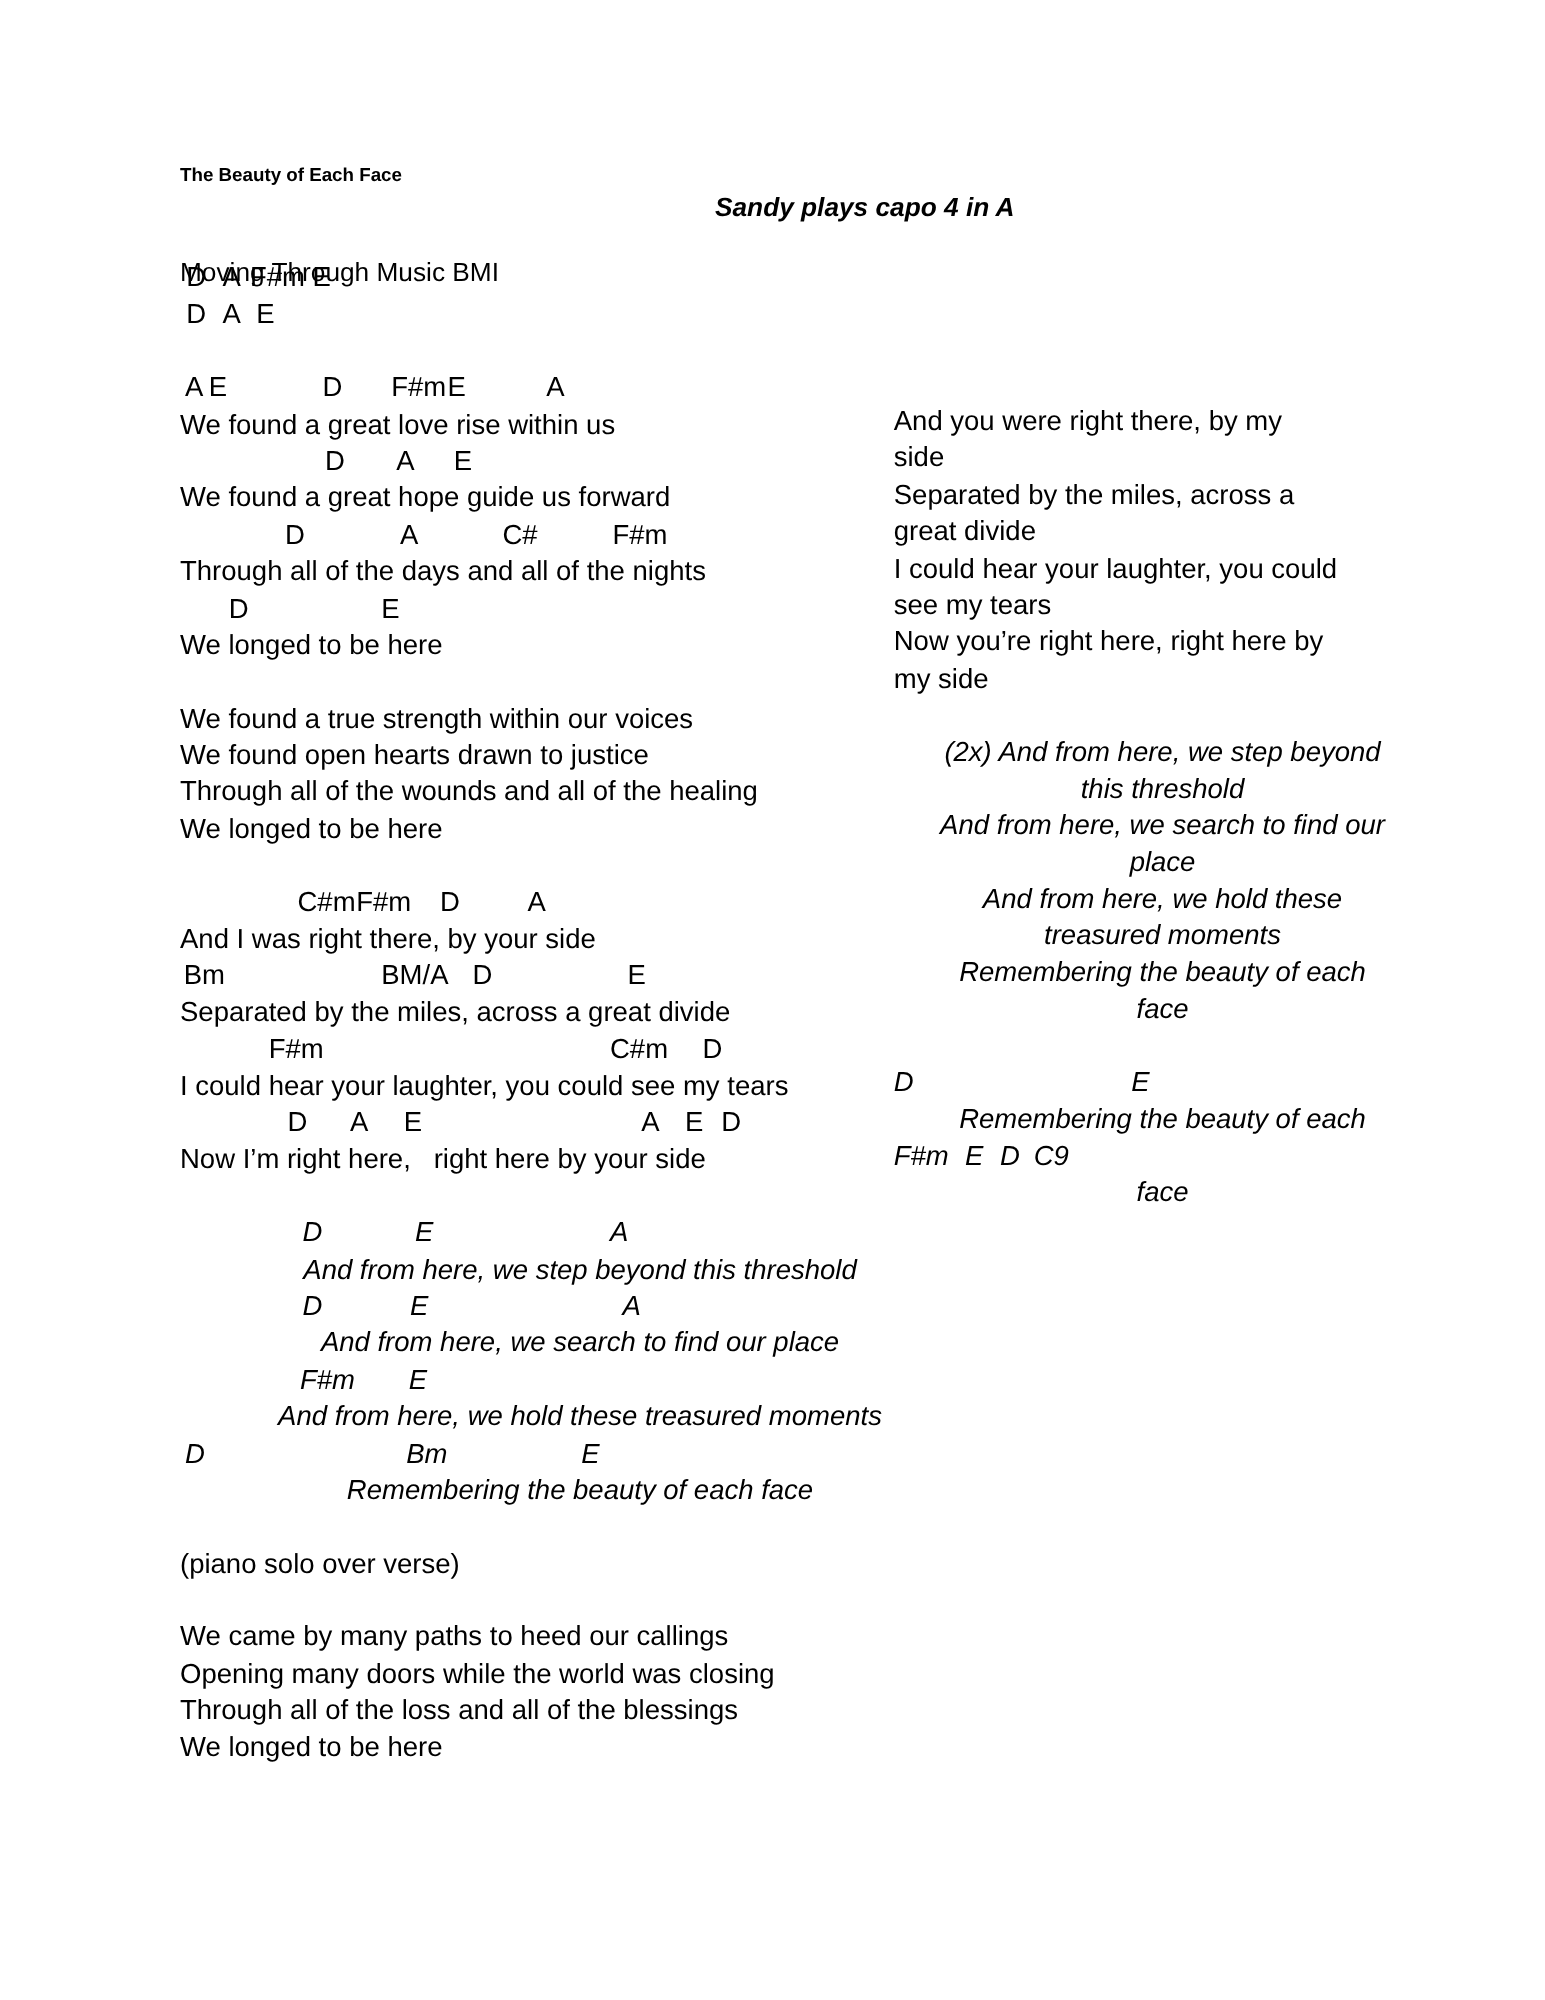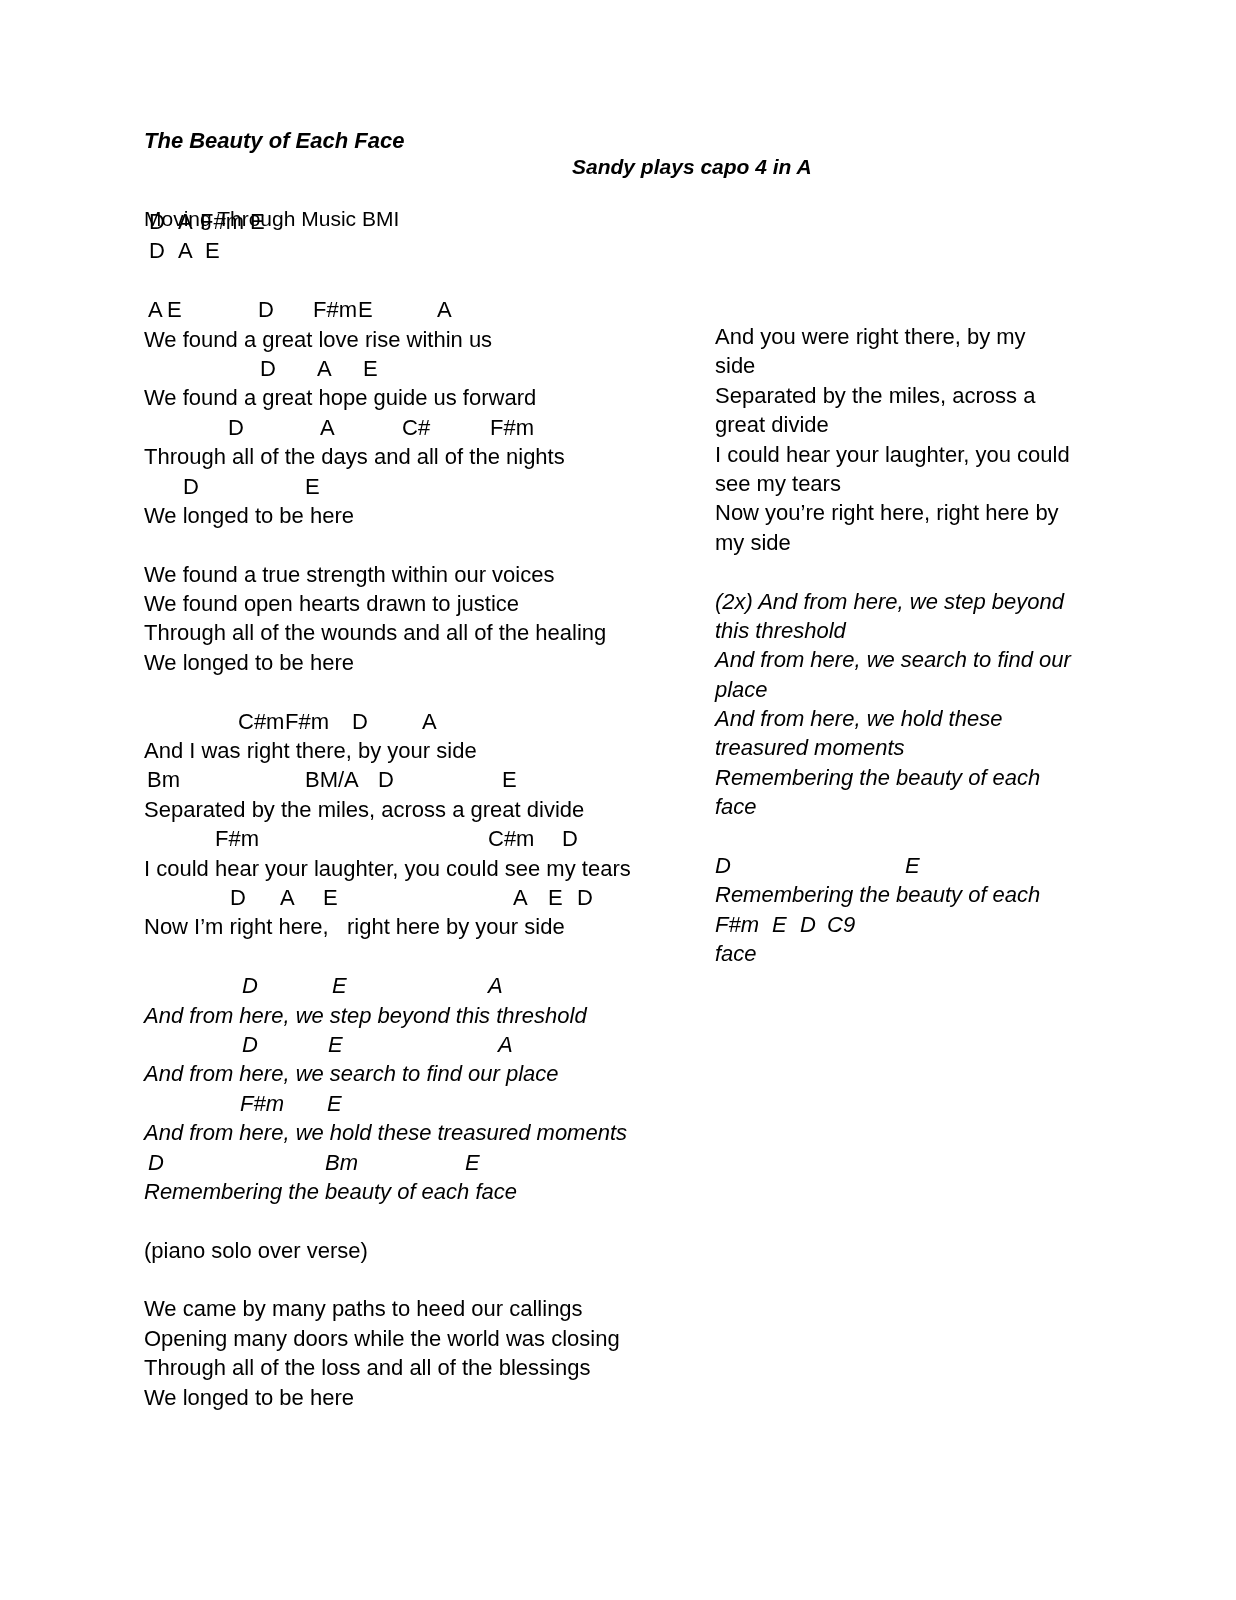--- a/index.html
+++ b/index.html
@@ -18,44 +18,43 @@
   }
   .header {
     position: absolute;
     left: 144px;
     top: 76px;
     font-size: 21px;
     line-height: 26px;
     white-space: pre;
   }
   .song-title {
-    font-size: 22px;
+    font-size: 15px;
     font-weight: bold;
-    font-style: italic;
   }
   .capo-note {
     position: absolute;
     left: 428px;
     top: 78px;
     font-style: italic;
     font-weight: 600;
     white-space: pre;
   }
   .column {
     position: absolute;
     font-size: 22px;
     line-height: 29.4px;
     white-space: pre;
   }
   .left-col  { left: 144px; top: 207px; width: 640px; }
   .right-col { left: 715px; top: 322px; width: 430px; }
   .block { margin-bottom: 29.4px; }
   .line { position: relative; height: 29.4px; }
   .line.chords .chord { position: absolute; top: 0; white-space: pre; }
-  .italic { font-style: italic; }
+  .italic { font-style: italic; text-align: center; }
 </style>
 </head>
 <body>
 
 <div class="page">
 
   <div class="header">
     <div class="song-title">The Beauty of Each Face</div>
     <div>Moving Through Music BMI</div>
     <div class="capo-note">Sandy plays capo 4 in A</div>

